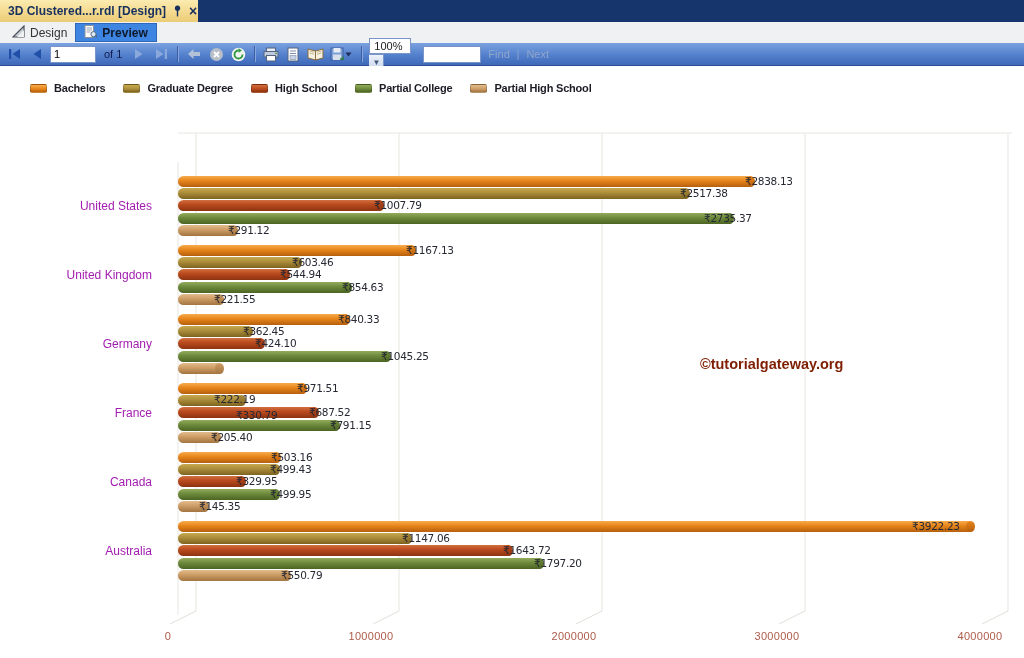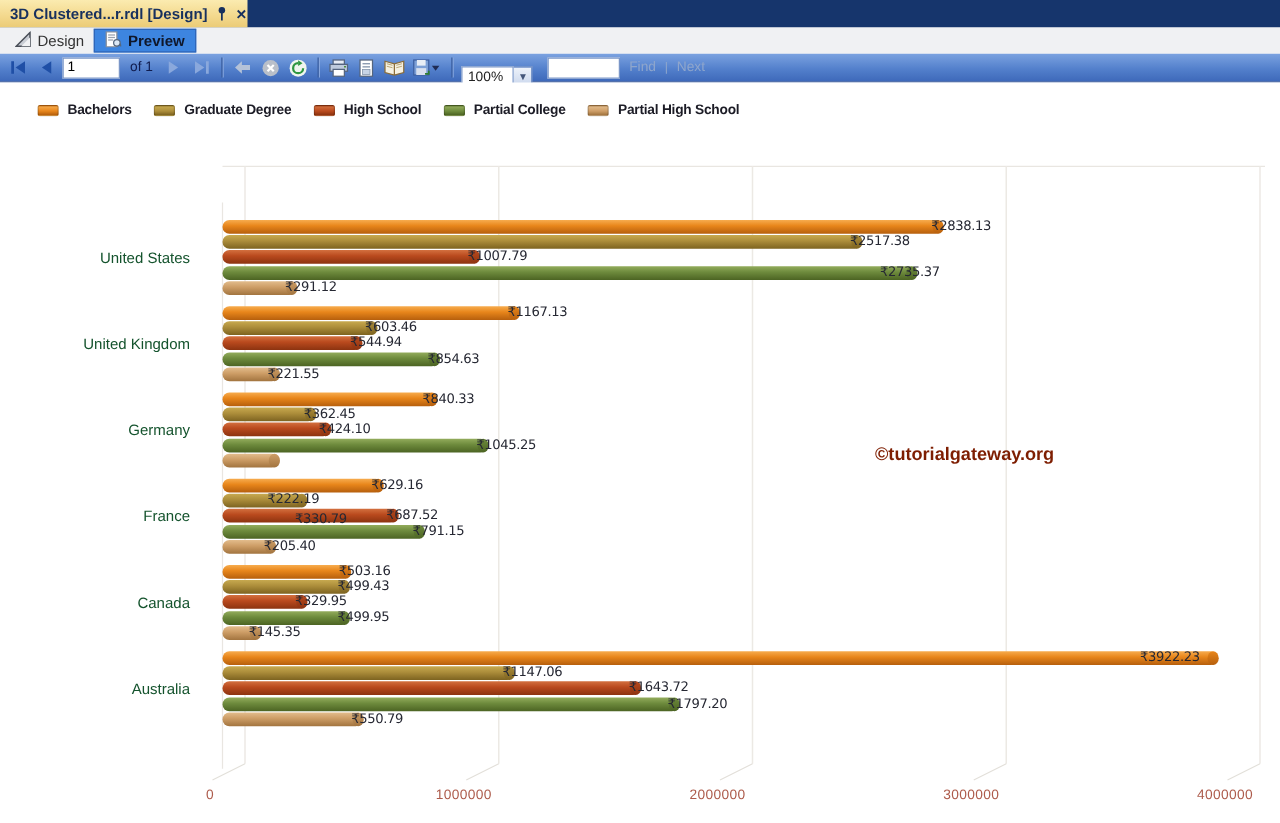--- a/index.html
+++ b/index.html
@@ -27,40 +27,40 @@
              background:linear-gradient(#7BA2E0,#5380CC 55%,#3E69BA);
              border-bottom:1px solid #2C4F96;
              display:flex; align-items:center; gap:4px; padding:0 6px; }
   .tb-btn { width:18px; height:18px; display:flex; align-items:center; justify-content:center; }
   .tb-sep { width:1px; height:16px; background:#3B5FA0; margin:0 3px; box-shadow:1px 0 0 #86A6DD; }
   .tb-input { height:17px; border:1px solid #7A96C8; background:#fff; font-size:11px; padding:0 3px;
               font-family:"Liberation Sans",sans-serif; }
   #page-input { width:46px; }
   #find-input { width:58px; }
   .tb-text { font-size:11px; color:#101C4E; margin:0 4px; }
-  .zoom-box { display:flex; align-items:flex-end; height:32px; }
+  .zoom-box { display:flex; align-items:flex-start; height:32px;flex-direction:column; }
   .zoom-val { width:42px; height:17px; background:#fff; border:1px solid #7A96C8; font-size:11px;
               display:flex; align-items:center; padding-left:4px; color:#222; }
   .zoom-dd { width:15px; height:17px; background:linear-gradient(#EDF2FA,#C9D6EC); border:1px solid #7A96C8;
              border-left:none; font-size:8px; color:#44567A; display:flex; align-items:center; justify-content:center; }
   .tb-link { font-size:11px; color:#8FA6CC; margin:0 3px; }
   .tb-link-sep { font-size:10px; color:#8FA6CC; }
 
   
   .content { position:absolute; top:66px; left:0; width:1024px; height:592px; background:#fff; }
   .legend { position:absolute; top:16px; left:30px; display:flex; gap:18px; align-items:center; }
   .legend-item { display:flex; align-items:center; gap:7px; }
   .legend-swatch { width:17px; height:9px; border-radius:2px; border:1px solid rgba(0,0,0,.18); }
   .legend-label { font-size:11px; font-weight:bold; color:#1C1C26; letter-spacing:-0.2px; }
 
   #plot { position:absolute; top:0; left:0; width:1024px; height:592px; }
   #grid-svg { position:absolute; top:0; left:0; }
 
   .country-label { position:absolute; width:140px; left:12px; text-align:right;
-                   font-size:12px; color:#14532d; }
+                   font-size:12px; color:#a21caf; }
   .bar { position:absolute; height:11px; border-radius:6px; }
   .bar .cap { position:absolute; right:-1px; top:0; width:9px; height:11px; border-radius:50%; }
   .bar-value { position:absolute; font-size:10.5px; color:#262833; white-space:nowrap;
                font-family:"DejaVu Sans","Liberation Sans",sans-serif; letter-spacing:-0.3px; z-index:5; }
   .tick-label { position:absolute; font-size:11px; color:#AD5B4B; transform:translateX(-50%); letter-spacing:0.3px; }
   .watermark { position:absolute; top:290px; left:700px; font-size:14.5px; font-weight:bold; color:#7E1E02; }
 </style>
 </head>
 <body>
 
@@ -298,21 +298,21 @@
         </div>
         <span class="bar-value" style="left: 381px; top: 284px;">₹1045.25</span>
         <div class="bar" style="top: 297px; left: 178px; width: 45px; background: linear-gradient(rgb(226, 188, 140) 0%, rgb(206, 158, 103) 42%, rgb(162, 116, 63) 100%);">
           <div class="cap" style="background: linear-gradient(rgb(206, 158, 103), rgb(162, 116, 63));"></div>
         </div>
         <span class="bar-value" style="left: 214px; top: 296px; margin-top: 31px;">₹222.19</span>
         <div class="country-label" style="top: 340px;">France</div>
         <div class="bar" style="top: 317px; left: 178px; width: 128px; background: linear-gradient(rgb(247, 172, 78) 0%, rgb(232, 134, 27) 42%, rgb(182, 95, 13) 100%);">
           <div class="cap" style="background: linear-gradient(rgb(232, 134, 27), rgb(182, 95, 13));"></div>
         </div>
-        <span class="bar-value" style="left: 297px; top: 316px;">₹629.16</span>
+        <span class="bar-value" style="left: 297px; top: 316px;">₹971.51</span>
         <div class="bar" style="top: 329px; left: 178px; width: 67px; background: linear-gradient(rgb(199, 169, 79) 0%, rgb(173, 142, 59) 42%, rgb(125, 99, 32) 100%);">
           <div class="cap" style="background: linear-gradient(rgb(173, 142, 59), rgb(125, 99, 32));"></div>
         </div>
         <span class="bar-value" style="left: 236px; top: 328px; margin-top: 15px;">₹330.79</span>
         <div class="bar" style="top: 341px; left: 178px; width: 140px; background: linear-gradient(rgb(211, 112, 63) 0%, rgb(186, 74, 30) 42%, rgb(140, 51, 16) 100%);">
           <div class="cap" style="background: linear-gradient(rgb(186, 74, 30), rgb(140, 51, 16));"></div>
         </div>
         <span class="bar-value" style="left: 309px; top: 340px;">₹687.52</span>
         <div class="bar" style="top: 354px; left: 178px; width: 161px; background: linear-gradient(rgb(147, 172, 92) 0%, rgb(110, 139, 61) 42%, rgb(76, 100, 35) 100%);">
           <div class="cap" style="background: linear-gradient(rgb(110, 139, 61), rgb(76, 100, 35));"></div>

